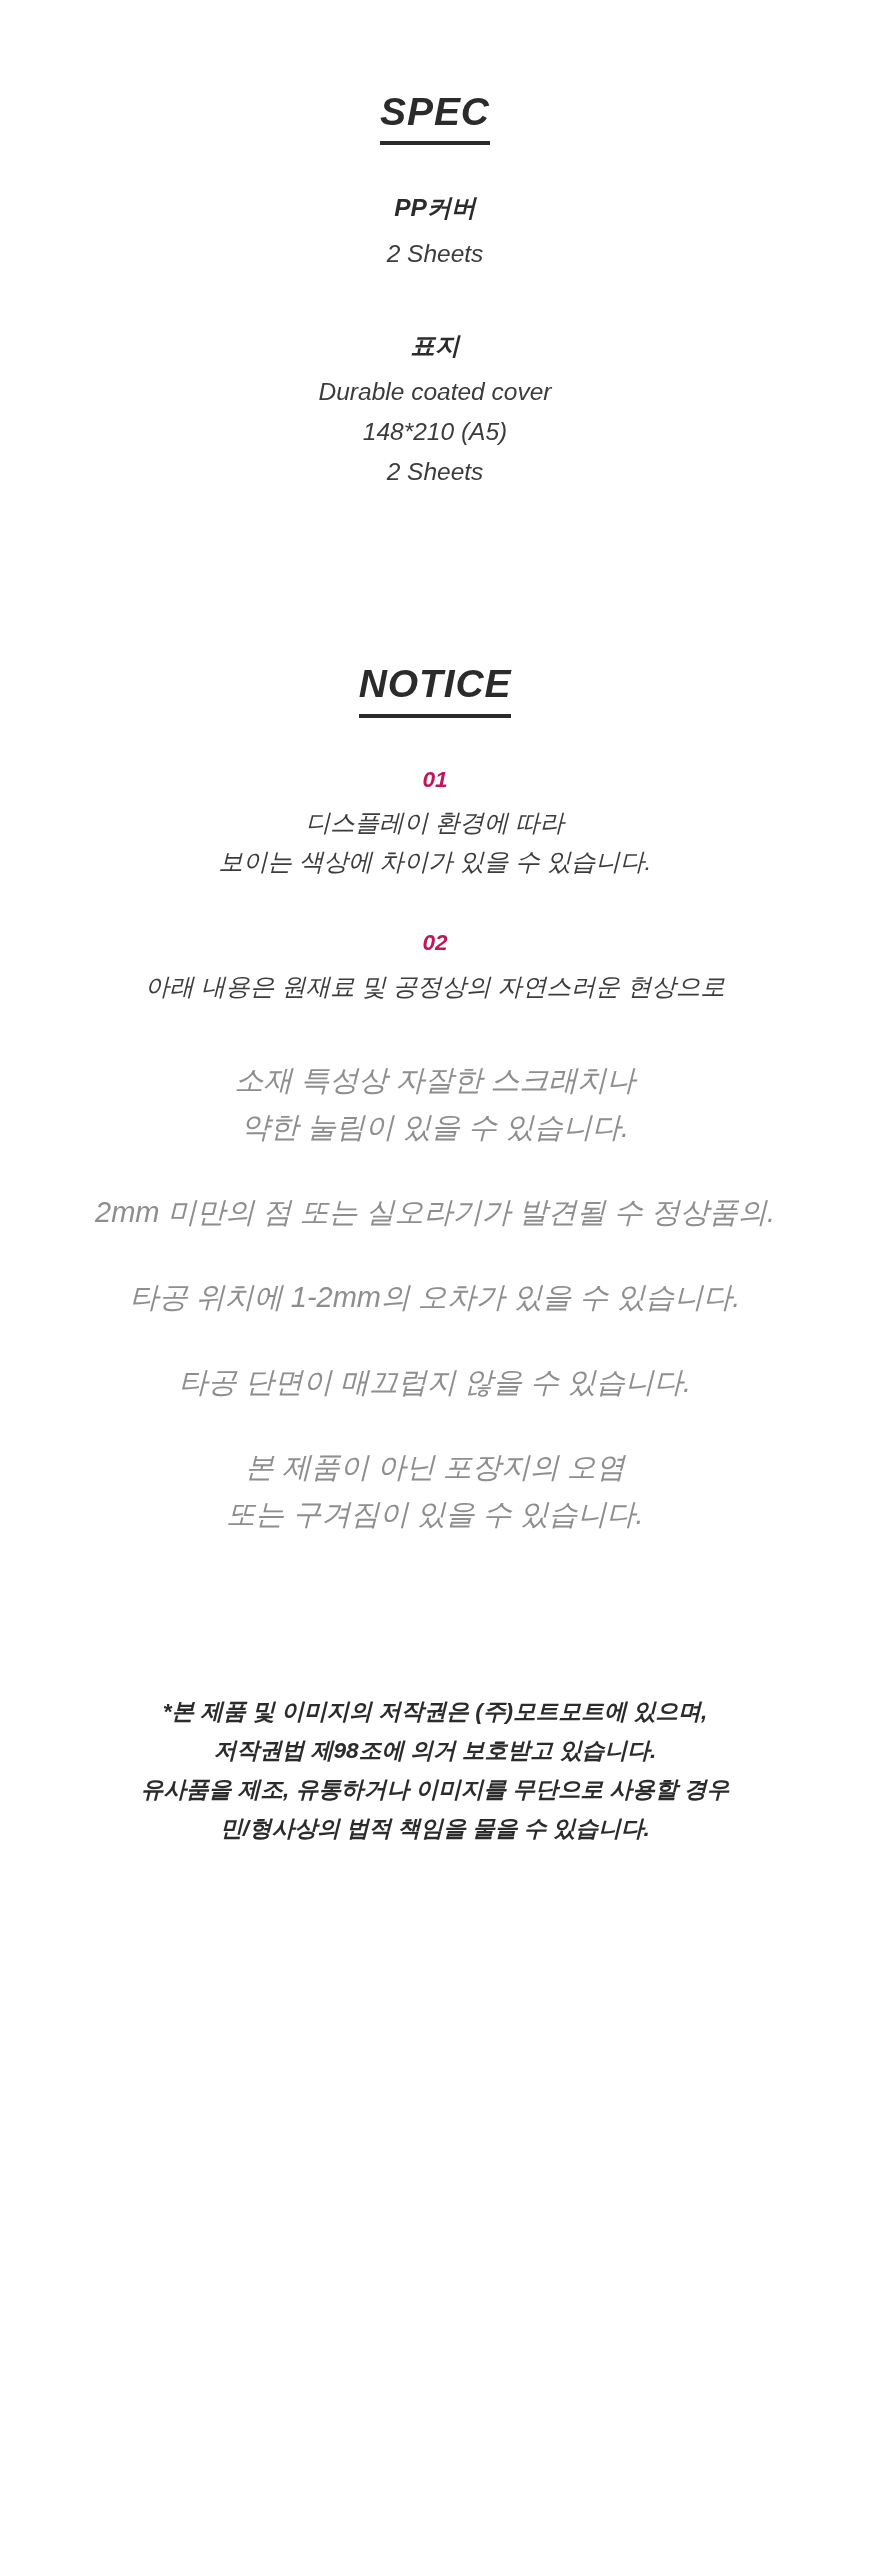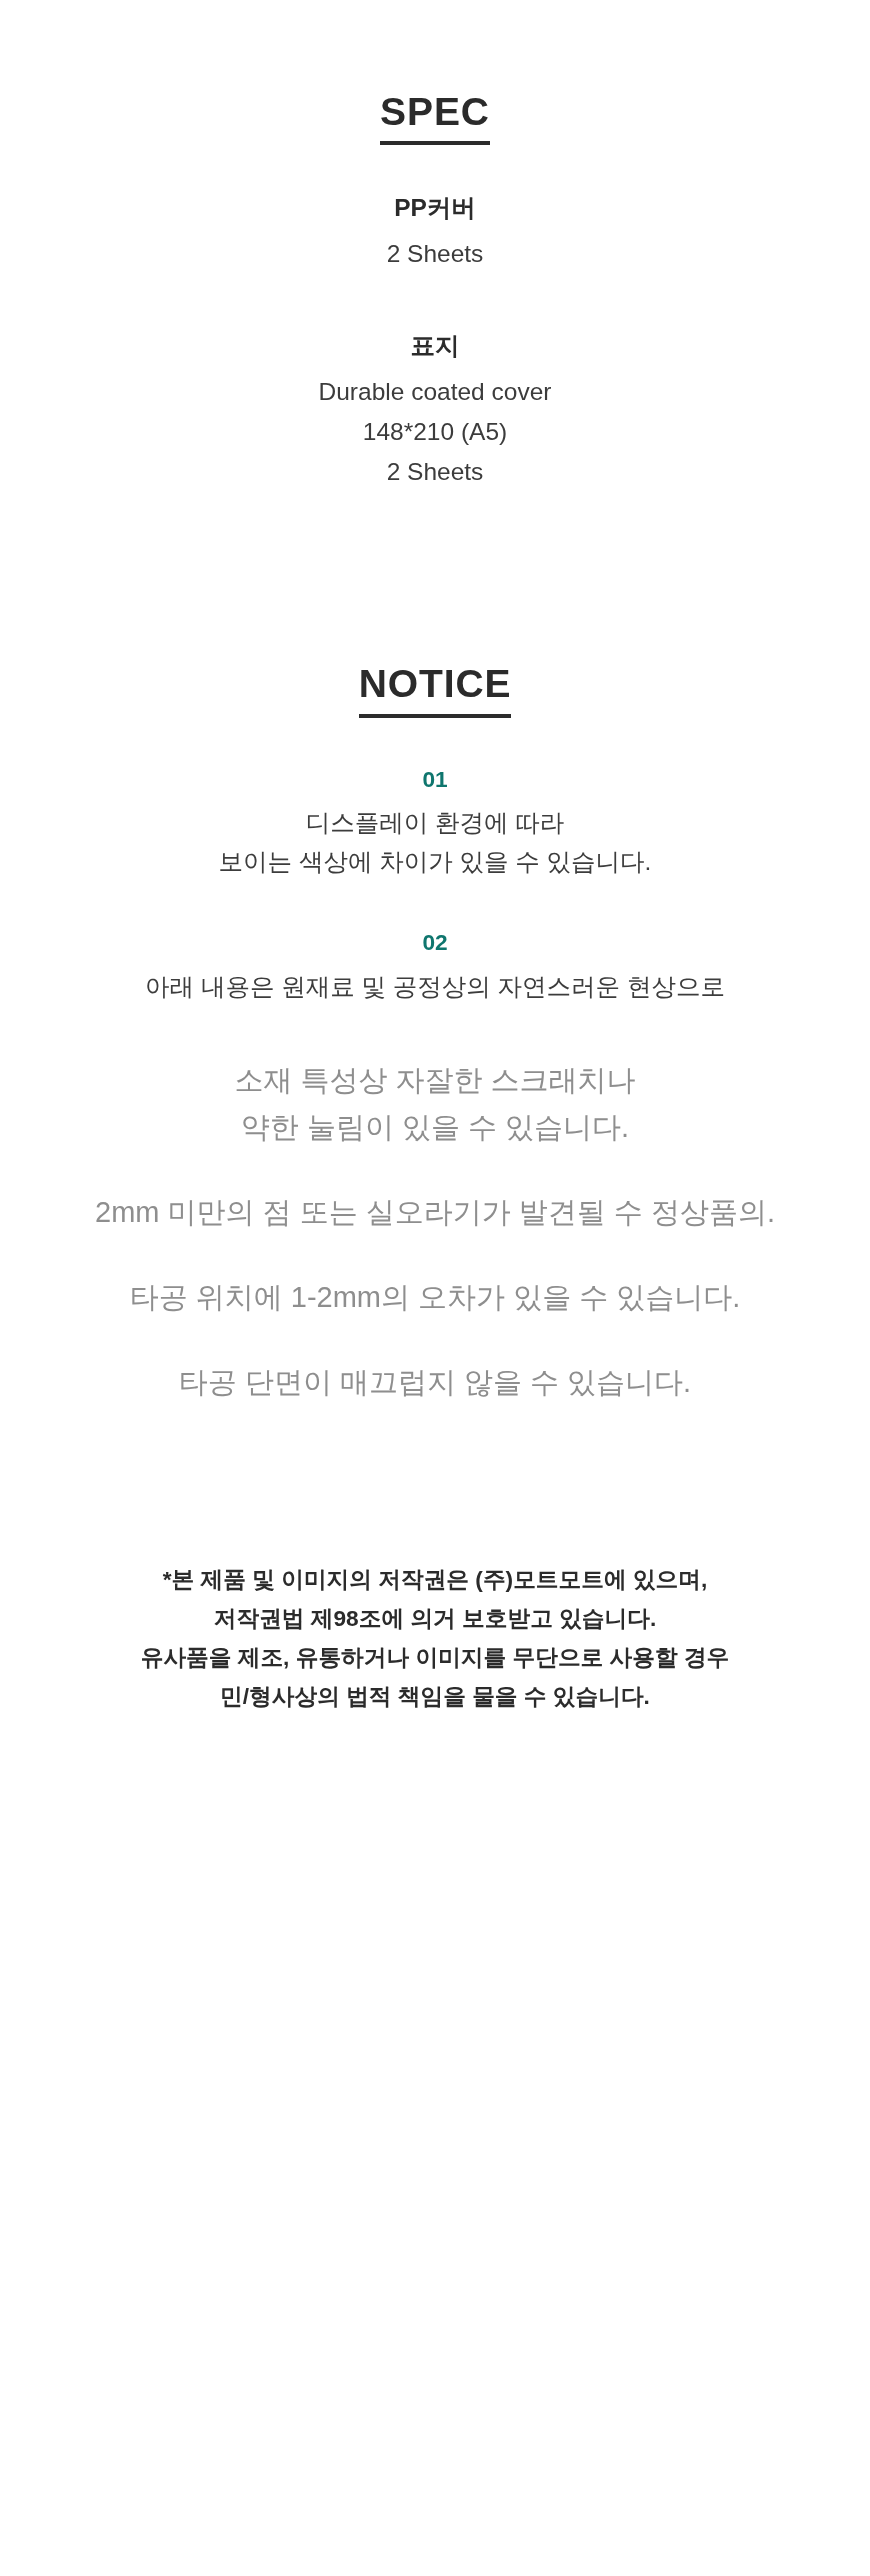--- a/index.html
+++ b/index.html
@@ -15,20 +15,21 @@
     -webkit-font-smoothing: antialiased;
   }
 
   .page {
     width: 718px;
     min-height: 2576px;
     margin: 0 auto;
     background: #ffffff;
     box-sizing: border-box;
     display: block;
+    font-style: italic;
   }
 
   .section {
     text-align: center;
   }
 
   
   .spec-section {
     padding-top: 91px;
   }
@@ -71,21 +72,21 @@
     padding-top: 172px;
   }
 
   .notice-block {
     margin-top: 44px;
   }
 
   .notice-num {
     font-size: 22.7px;
     font-weight: bold;
-    color: #0f766e;
+    color: #be185d;
     line-height: 1.5;
     margin-bottom: 7.3px;
   }
 
   .notice-line {
     font-size: 24.5px;
     color: #3c3c3c;
     line-height: 1.6;
   }
 
@@ -158,20 +159,24 @@
       </div>
       <div class="sub-para">
         <div class="sub-line">2mm 미만의 점 또는 실오라기가 발견될 수 정상품의.</div>
       </div>
       <div class="sub-para">
         <div class="sub-line">타공 위치에 1-2mm의 오차가 있을 수 있습니다.</div>
       </div>
       <div class="sub-para">
         <div class="sub-line">타공 단면이 매끄럽지 않을 수 있습니다.</div>
       </div>
+      <div class="sub-para">
+        <div class="sub-line">본 제품이 아닌 포장지의 오염</div>
+        <div class="sub-line">또는 구겨짐이 있을 수 있습니다.</div>
+      </div>
     </div>
   </section>
 
   <section class="section copyright">
     <div class="copyright-line">*본 제품 및 이미지의 저작권은 (주)모트모트에 있으며,</div>
     <div class="copyright-line">저작권법 제98조에 의거 보호받고 있습니다.</div>
     <div class="copyright-line">유사품을 제조, 유통하거나 이미지를 무단으로 사용할 경우</div>
     <div class="copyright-line">민/형사상의 법적 책임을 물을 수 있습니다.</div>
   </section>
 

